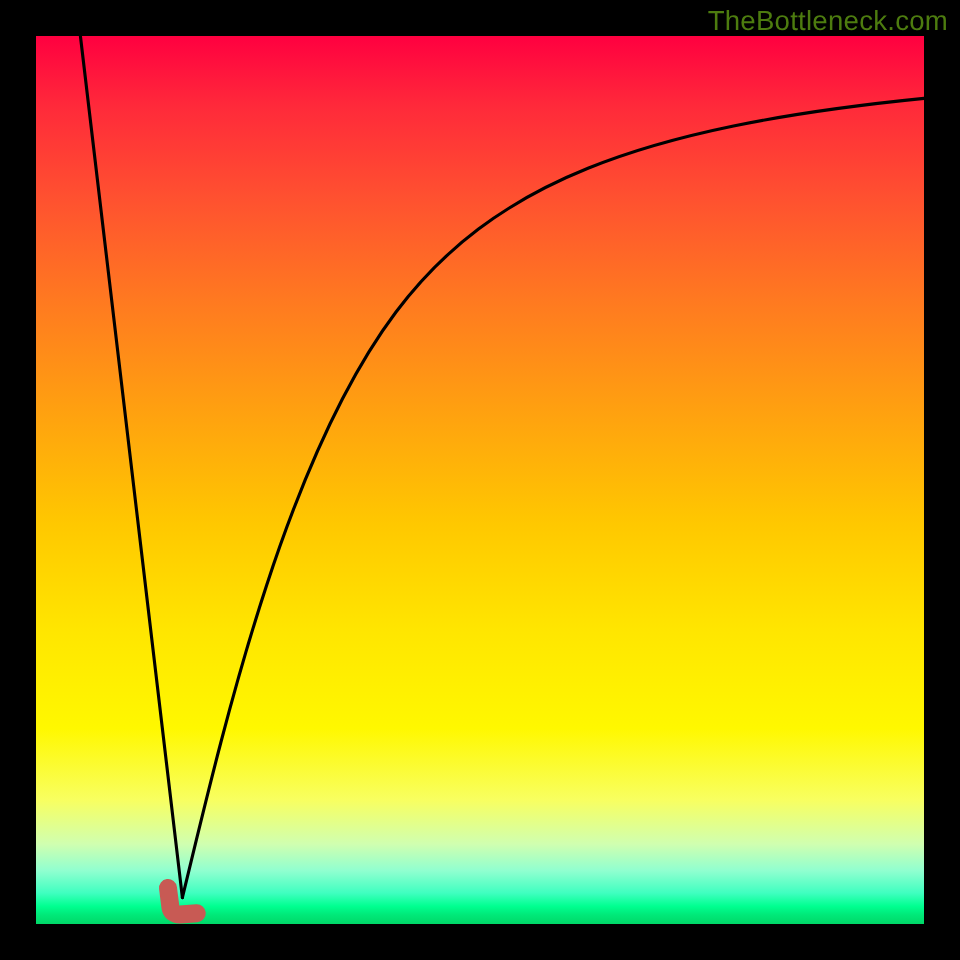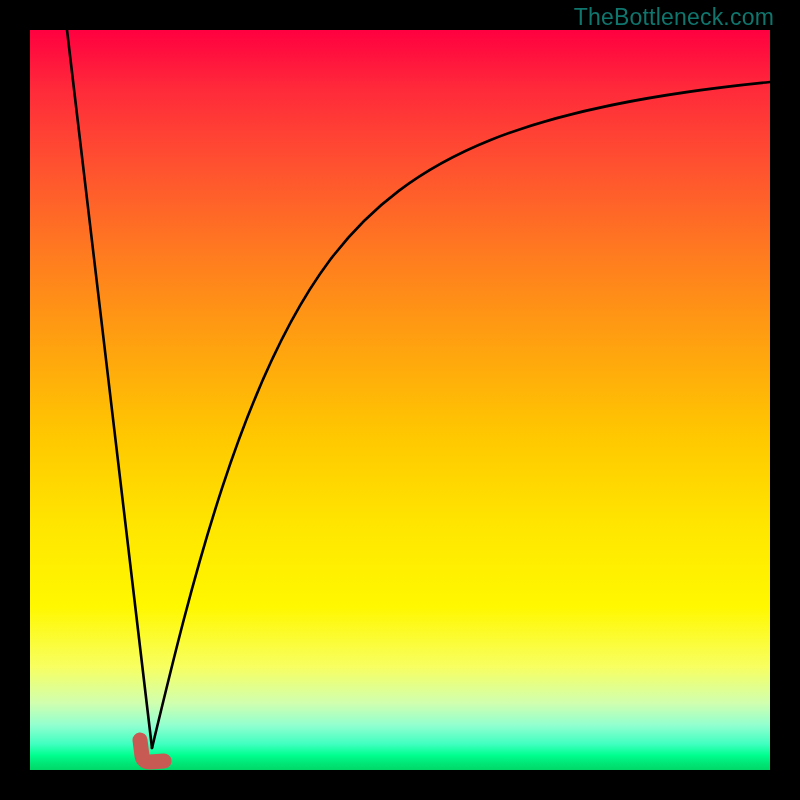--- a/index.html
+++ b/index.html
@@ -37,22 +37,22 @@
       #90ffd0 94%,
       #40ffc0 96.5%,
       #00ff90 98%,
       #00e878 99%,
       #00d868 100%
     );
   }
   .watermark {
     position: absolute;
     top: 4px;
-    right: 26px;
-    color: #0f766e;
+    right: 10px;
+    color: #4d7c0f;
     font-size: 23px;
     font-weight: 400;
     letter-spacing: 0.2px;
     font-family: Arial, Helvetica, sans-serif;
   }
   svg.curves {
     position: absolute;
     left: 0;
     top: 0;
     width: 740px;

